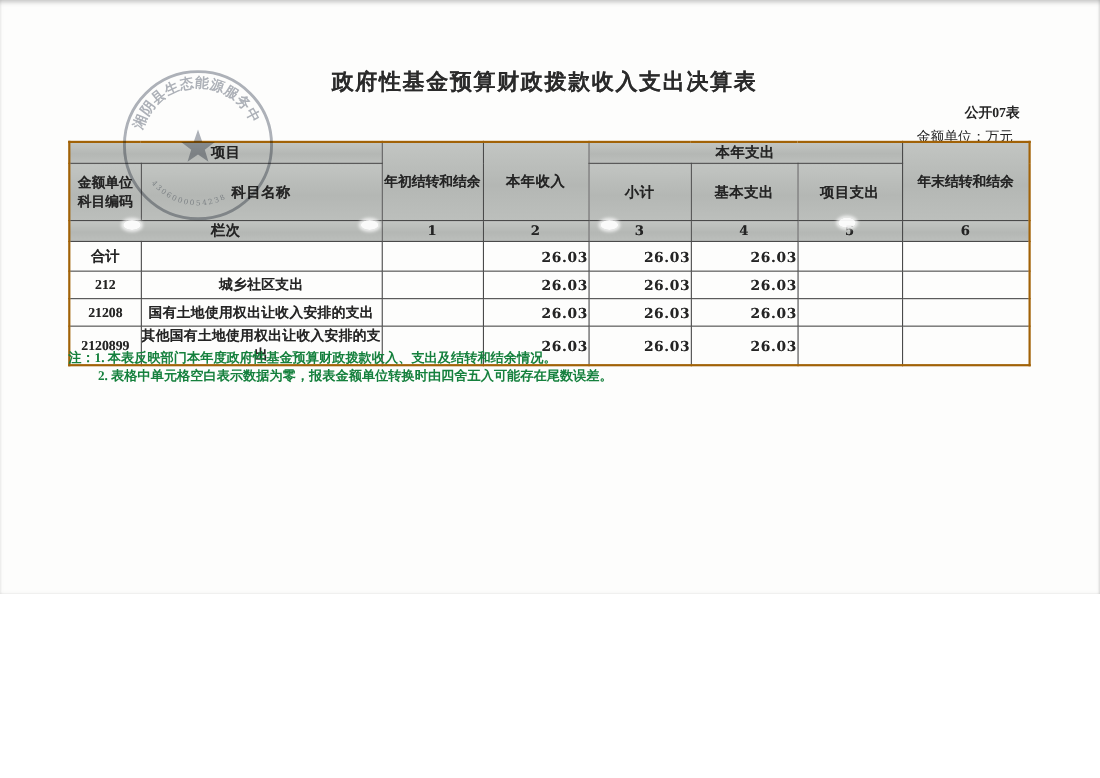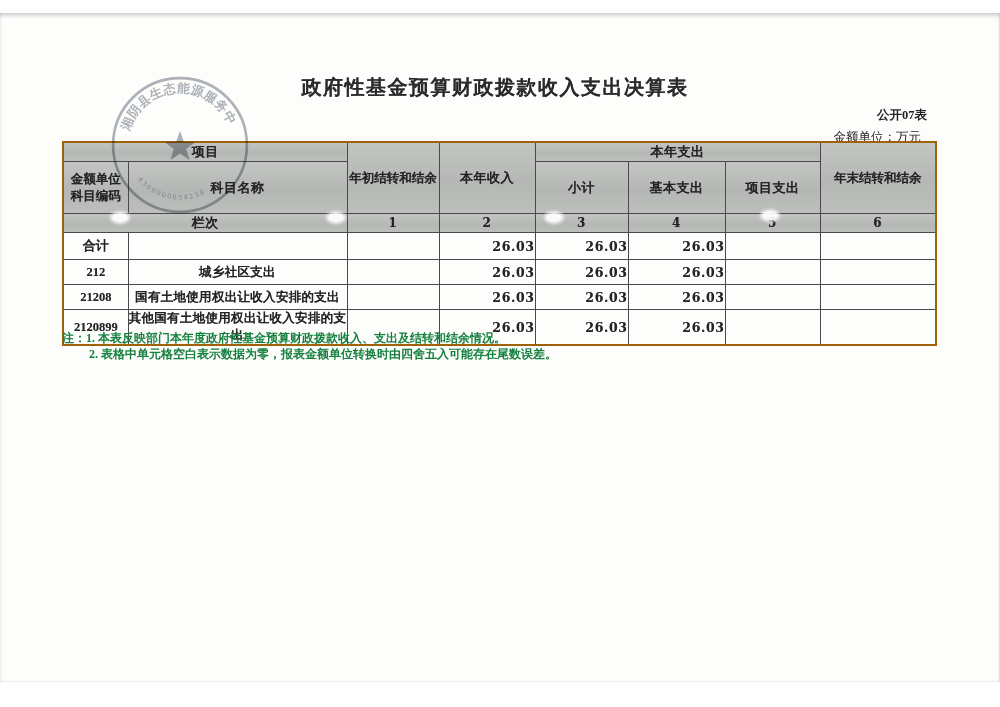--- a/index.html
+++ b/index.html
@@ -1,17 +1,17 @@
 <!DOCTYPE html>
 <html><head>
 <meta charset="utf-8">
 <style>
   html,body{margin:0;padding:0;background:#ffffff;}
   .page{
-    position:relative;width:1000px;height:669px;margin:13px auto;
+    position:relative;width:1000px;height:540px;margin:0 auto;
     background:#fdfdfc;overflow:hidden;
     font-family:"Liberation Serif","DejaVu Serif",serif;color:#242424;
     box-shadow:inset 0 5px 4px -3px rgba(130,130,130,.45),
                inset -2px 0 2px -1px rgba(170,170,170,.4),
                inset 2px 0 2px -1px rgba(205,205,205,.35),
                inset 0 -2px 2px -1px rgba(205,205,205,.3);
   }
   .page-title{
     position:absolute;top:61px;left:0;width:990px;text-align:center;
     font-size:20px;font-weight:bold;letter-spacing:1.5px;color:#2a2a2a;

